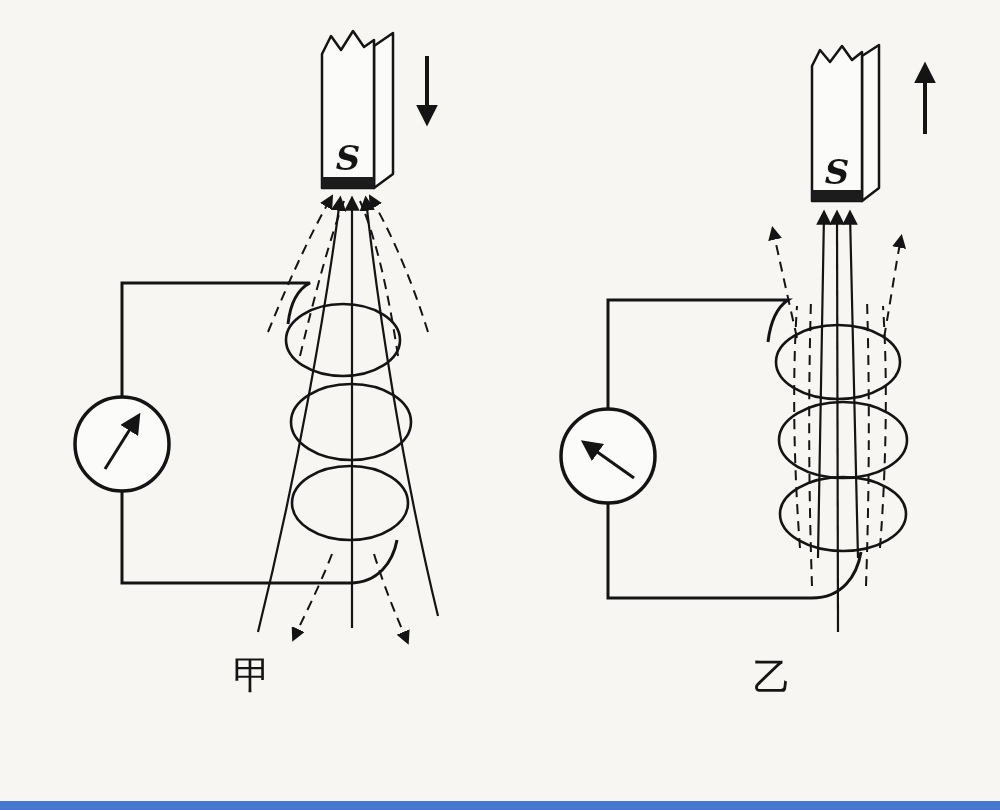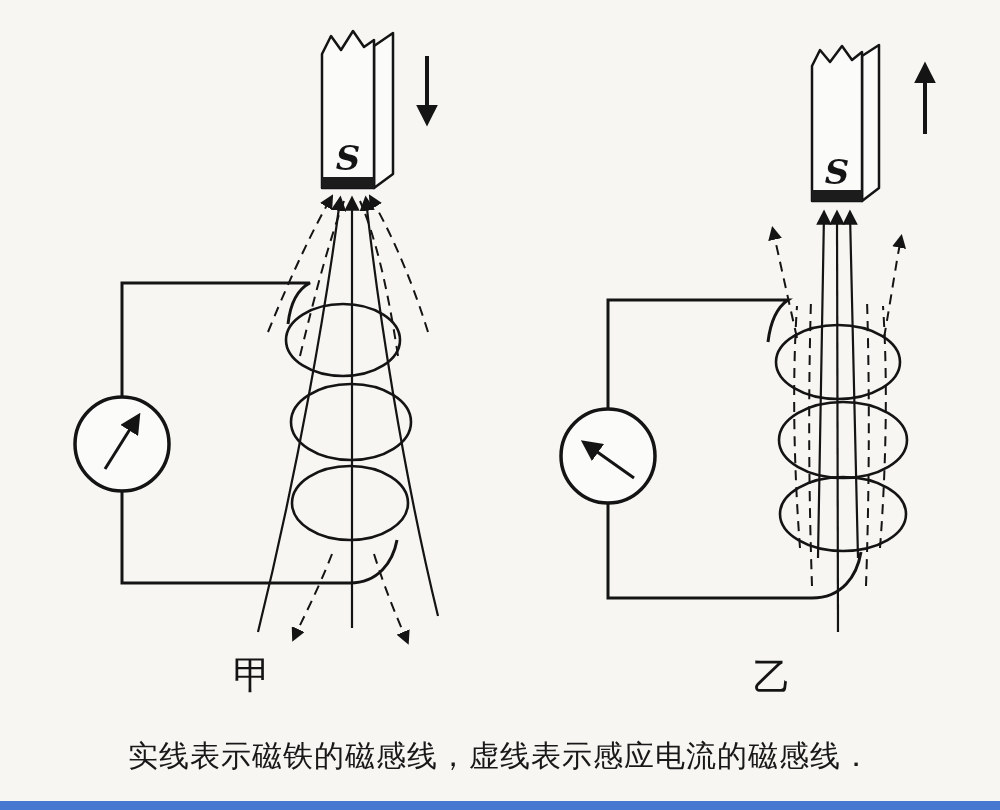--- a/index.html
+++ b/index.html
@@ -129,16 +129,15 @@
         <rect x="812" y="190" width="50" height="11" fill="#1c1c1c" stroke="none"></rect>
         <text class="pole-label" x="837" y="184" text-anchor="middle" stroke="none">S</text>
       </g>
 
       <path d="M925,134 V68" stroke="#141414" stroke-width="4" fill="none" marker-end="url(#ah2)"></path>
 
       <text class="cjk-label" x="772" y="690" text-anchor="middle">乙</text>
     </g>
   </svg>
 
-  <div class="caption">实线表示磁铁的磁感线，虚线表示感应电流的磁感线．</div>
 
   <div class="bottom-bar" style="background: rgb(70, 120, 210);"></div>
 </div>
 
 </body></html>

